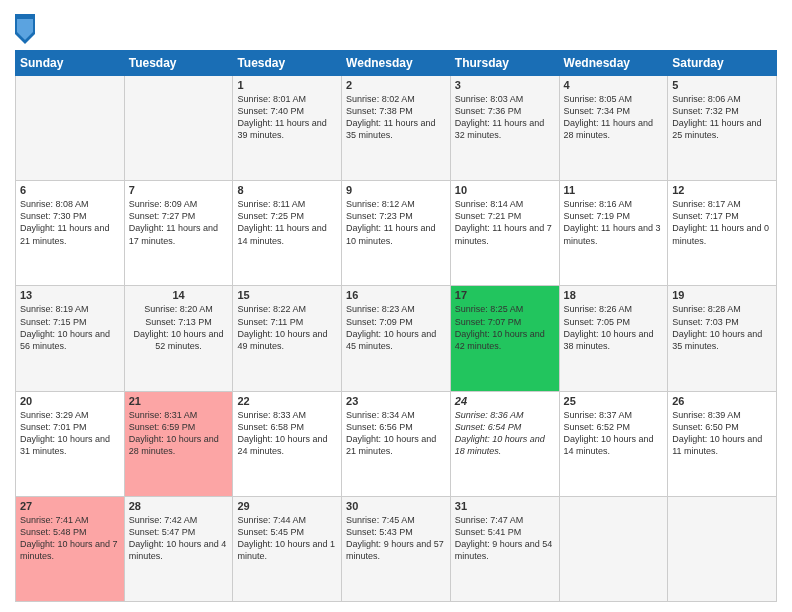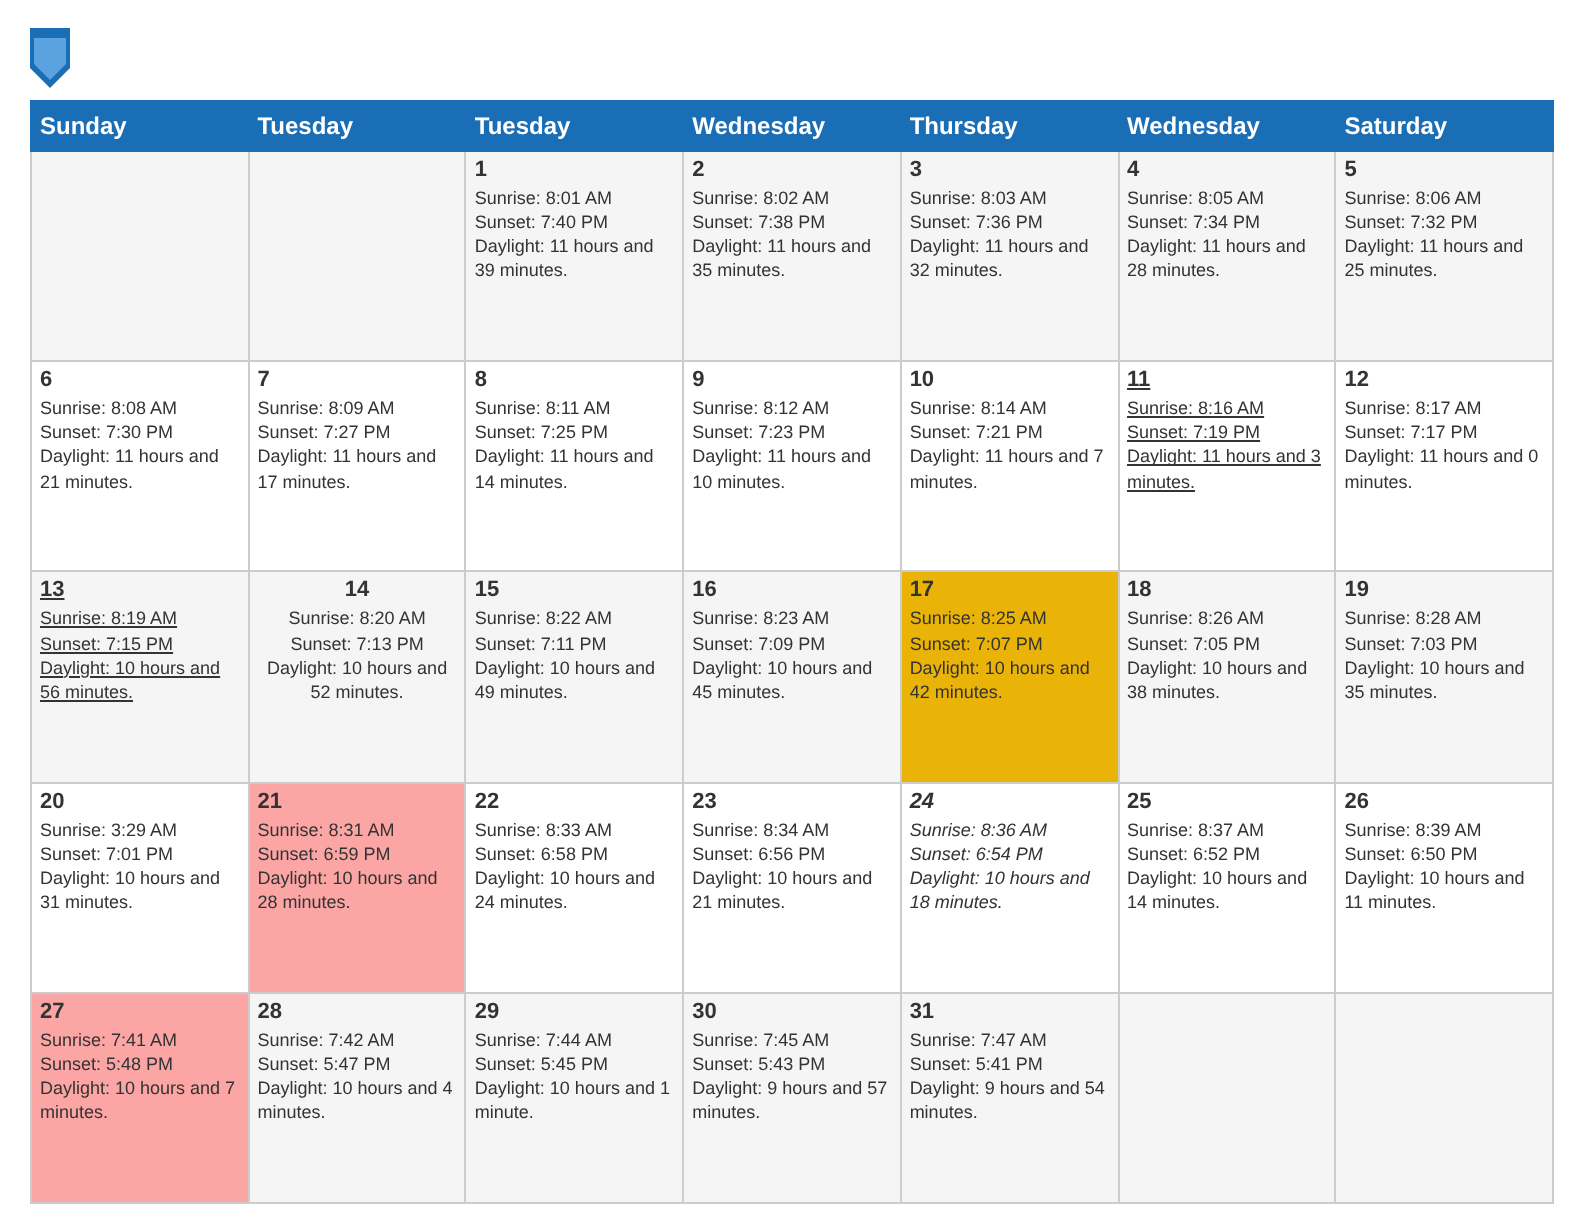--- a/index.html
+++ b/index.html
@@ -200,35 +200,35 @@
             <div class="day-info">Sunrise: 8:12 AM
 Sunset: 7:23 PM
 Daylight: 11 hours and 10 minutes.</div>
           </td>
           <td style="background: rgb(255, 255, 255);">
             <span class="day-num">10</span>
             <div class="day-info">Sunrise: 8:14 AM
 Sunset: 7:21 PM
 Daylight: 11 hours and 7 minutes.</div>
           </td>
-          <td style="background: rgb(255, 255, 255); text-decoration: underline;">
+          <td style="background: rgb(255, 255, 255);">
             <span class="day-num">11</span>
             <div class="day-info">Sunrise: 8:16 AM
 Sunset: 7:19 PM
 Daylight: 11 hours and 3 minutes.</div>
           </td>
           <td style="background: rgb(255, 255, 255);">
             <span class="day-num">12</span>
             <div class="day-info">Sunrise: 8:17 AM
 Sunset: 7:17 PM
 Daylight: 11 hours and 0 minutes.</div>
           </td>
         </tr>
         <tr>
-          <td style="background: rgb(245, 245, 245); text-decoration: underline;">
+          <td style="background: rgb(245, 245, 245);">
             <span class="day-num">13</span>
             <div class="day-info">Sunrise: 8:19 AM
 Sunset: 7:15 PM
 Daylight: 10 hours and 56 minutes.</div>
           </td>
           <td style="background: rgb(245, 245, 245); text-align: center;">
             <span class="day-num">14</span>
             <div class="day-info">Sunrise: 8:20 AM
 Sunset: 7:13 PM
 Daylight: 10 hours and 52 minutes.</div>
@@ -238,21 +238,21 @@
             <div class="day-info">Sunrise: 8:22 AM
 Sunset: 7:11 PM
 Daylight: 10 hours and 49 minutes.</div>
           </td>
           <td style="background: rgb(245, 245, 245);">
             <span class="day-num">16</span>
             <div class="day-info">Sunrise: 8:23 AM
 Sunset: 7:09 PM
 Daylight: 10 hours and 45 minutes.</div>
           </td>
-          <td style="background: #eab308;">
+          <td style="background: #22c55e;">
             <span class="day-num">17</span>
             <div class="day-info">Sunrise: 8:25 AM
 Sunset: 7:07 PM
 Daylight: 10 hours and 42 minutes.</div>
           </td>
           <td style="background: rgb(245, 245, 245);">
             <span class="day-num">18</span>
             <div class="day-info">Sunrise: 8:26 AM
 Sunset: 7:05 PM
 Daylight: 10 hours and 38 minutes.</div>

